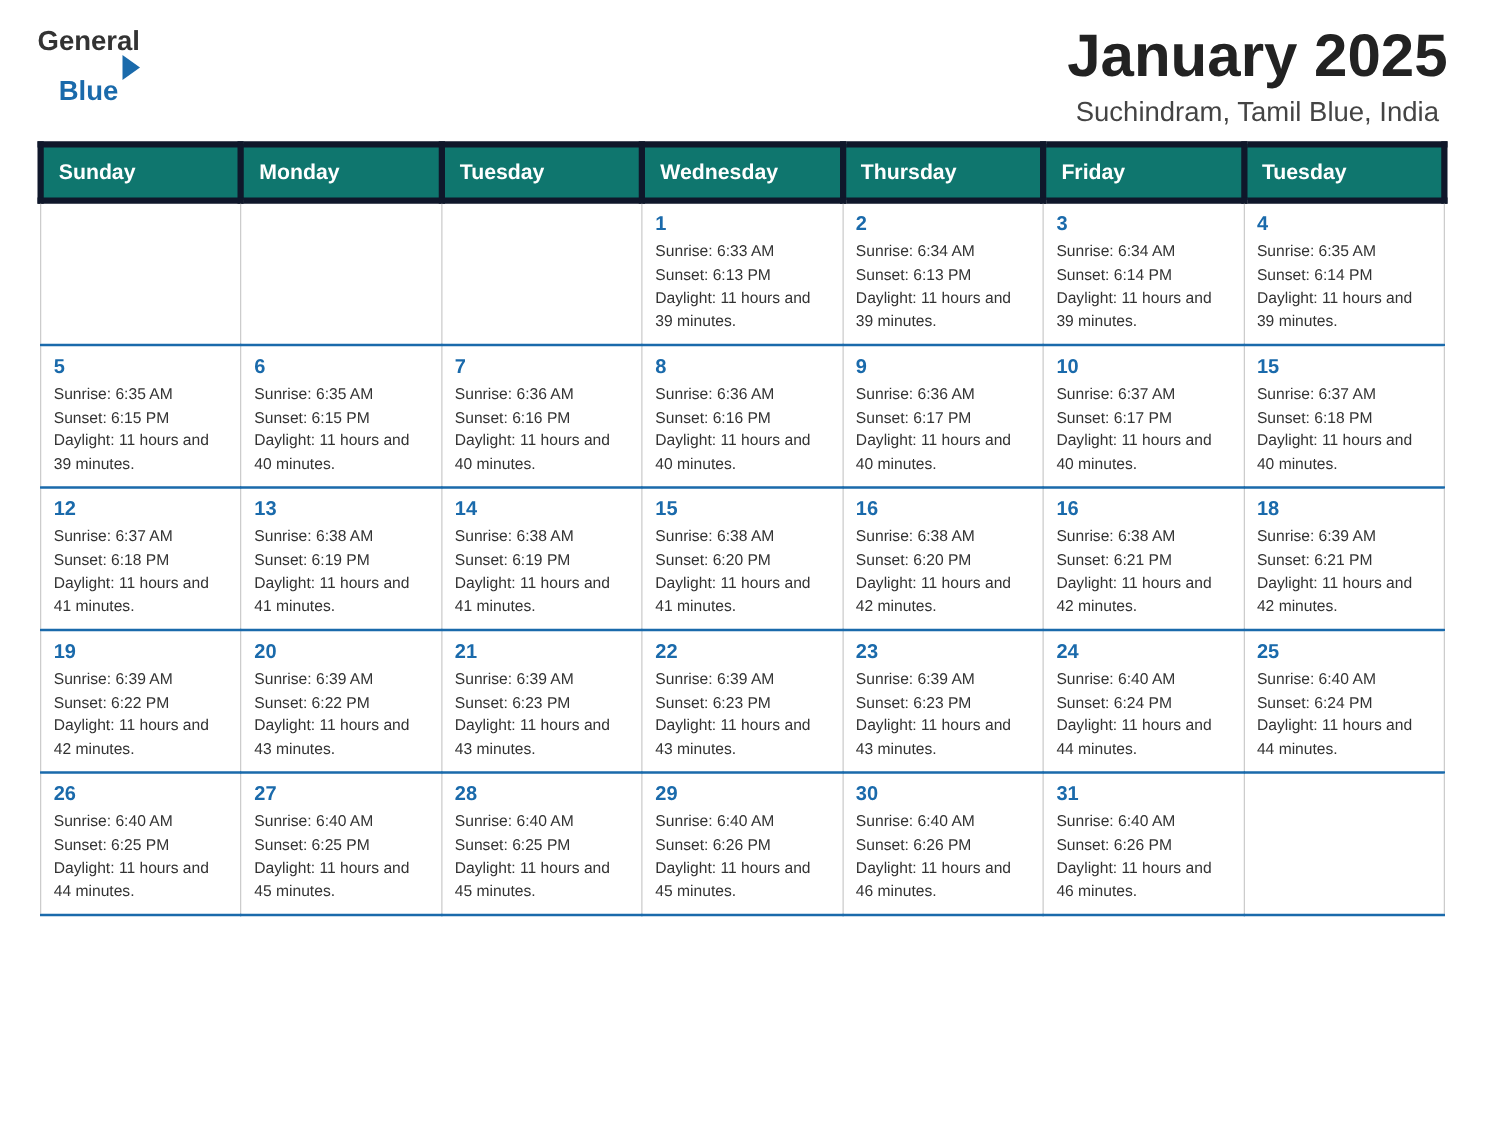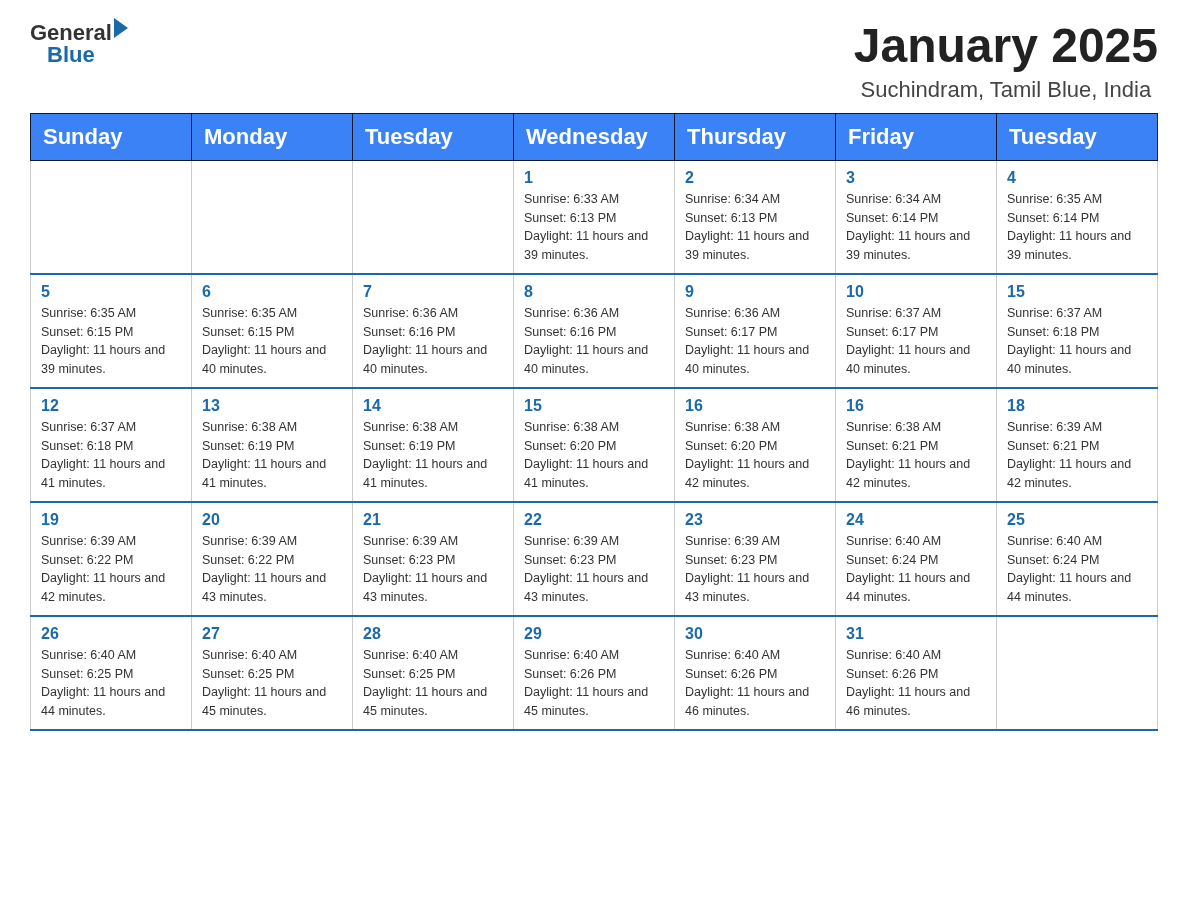--- a/index.html
+++ b/index.html
@@ -43,27 +43,27 @@
       font-size: 22px;
       color: #444;
       margin-top: 4px;
     }
     .calendar-table {
       width: 100%;
       border-collapse: collapse;
       margin-top: 10px;
     }
     .calendar-table thead tr th {
-      background-color: #3b82f6;
+      background-color: #0f766e;
       color: #fff;
-      font-size: 22px;
+      font-size: 17px;
       font-weight: bold;
       padding: 10px 12px;
       text-align: left;
-      border: 1px solid #0f172a;
+      border: 5px solid #0f172a;
     }
     .calendar-table tbody tr td {
       vertical-align: top;
       padding: 8px 10px;
       border: 1px solid #ccc;
       width: 14.28%;
       min-height: 100px;
       font-size: 13px;
       color: #333;
     }
@@ -85,21 +85,22 @@
     .empty-cell {
       background: #fff;
     }
     .logo-wrapper {
       display: flex;
       flex-direction: column;
       align-items: flex-start;
     }
     .logo-line1 {
       display: flex;
-      align-items: flex-start;
+      align-items: flex-end;
+      flex-direction: column;
     }
     .logo-line2 {
       font-size: 22px;
       font-weight: bold;
       color: #1a6aab;
       margin-left: 17px;
       margin-top: -4px;
     }
   </style>
 </head>

